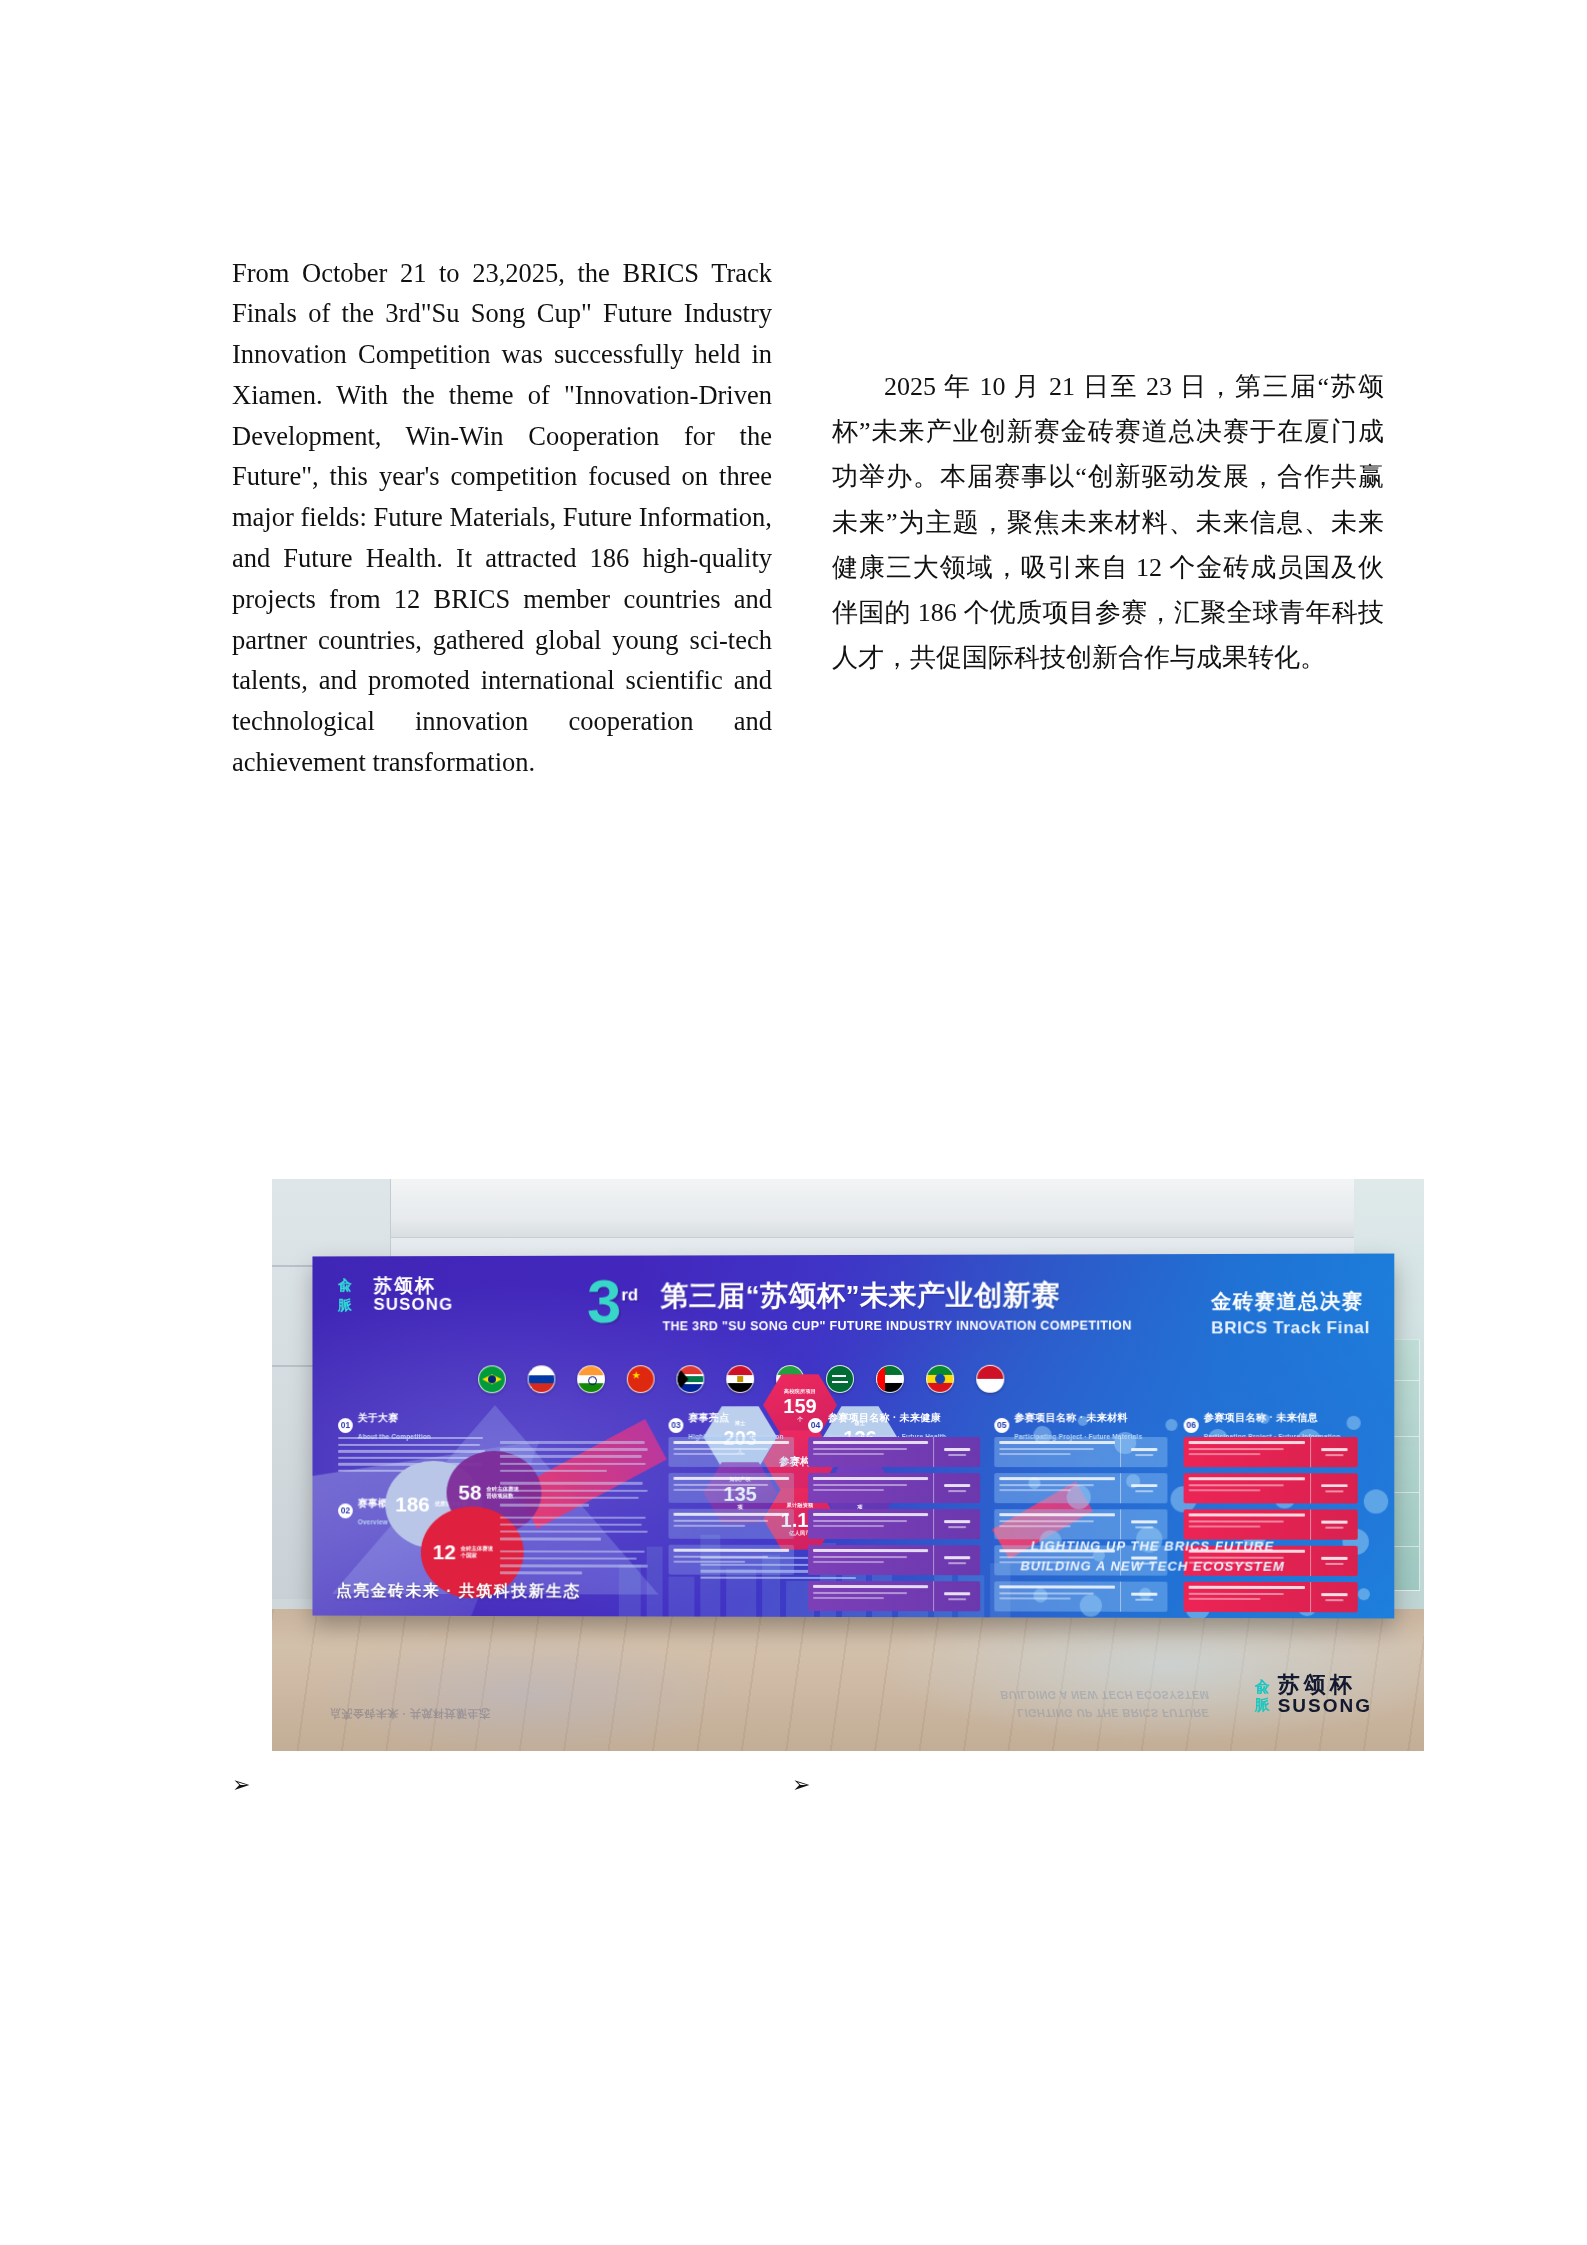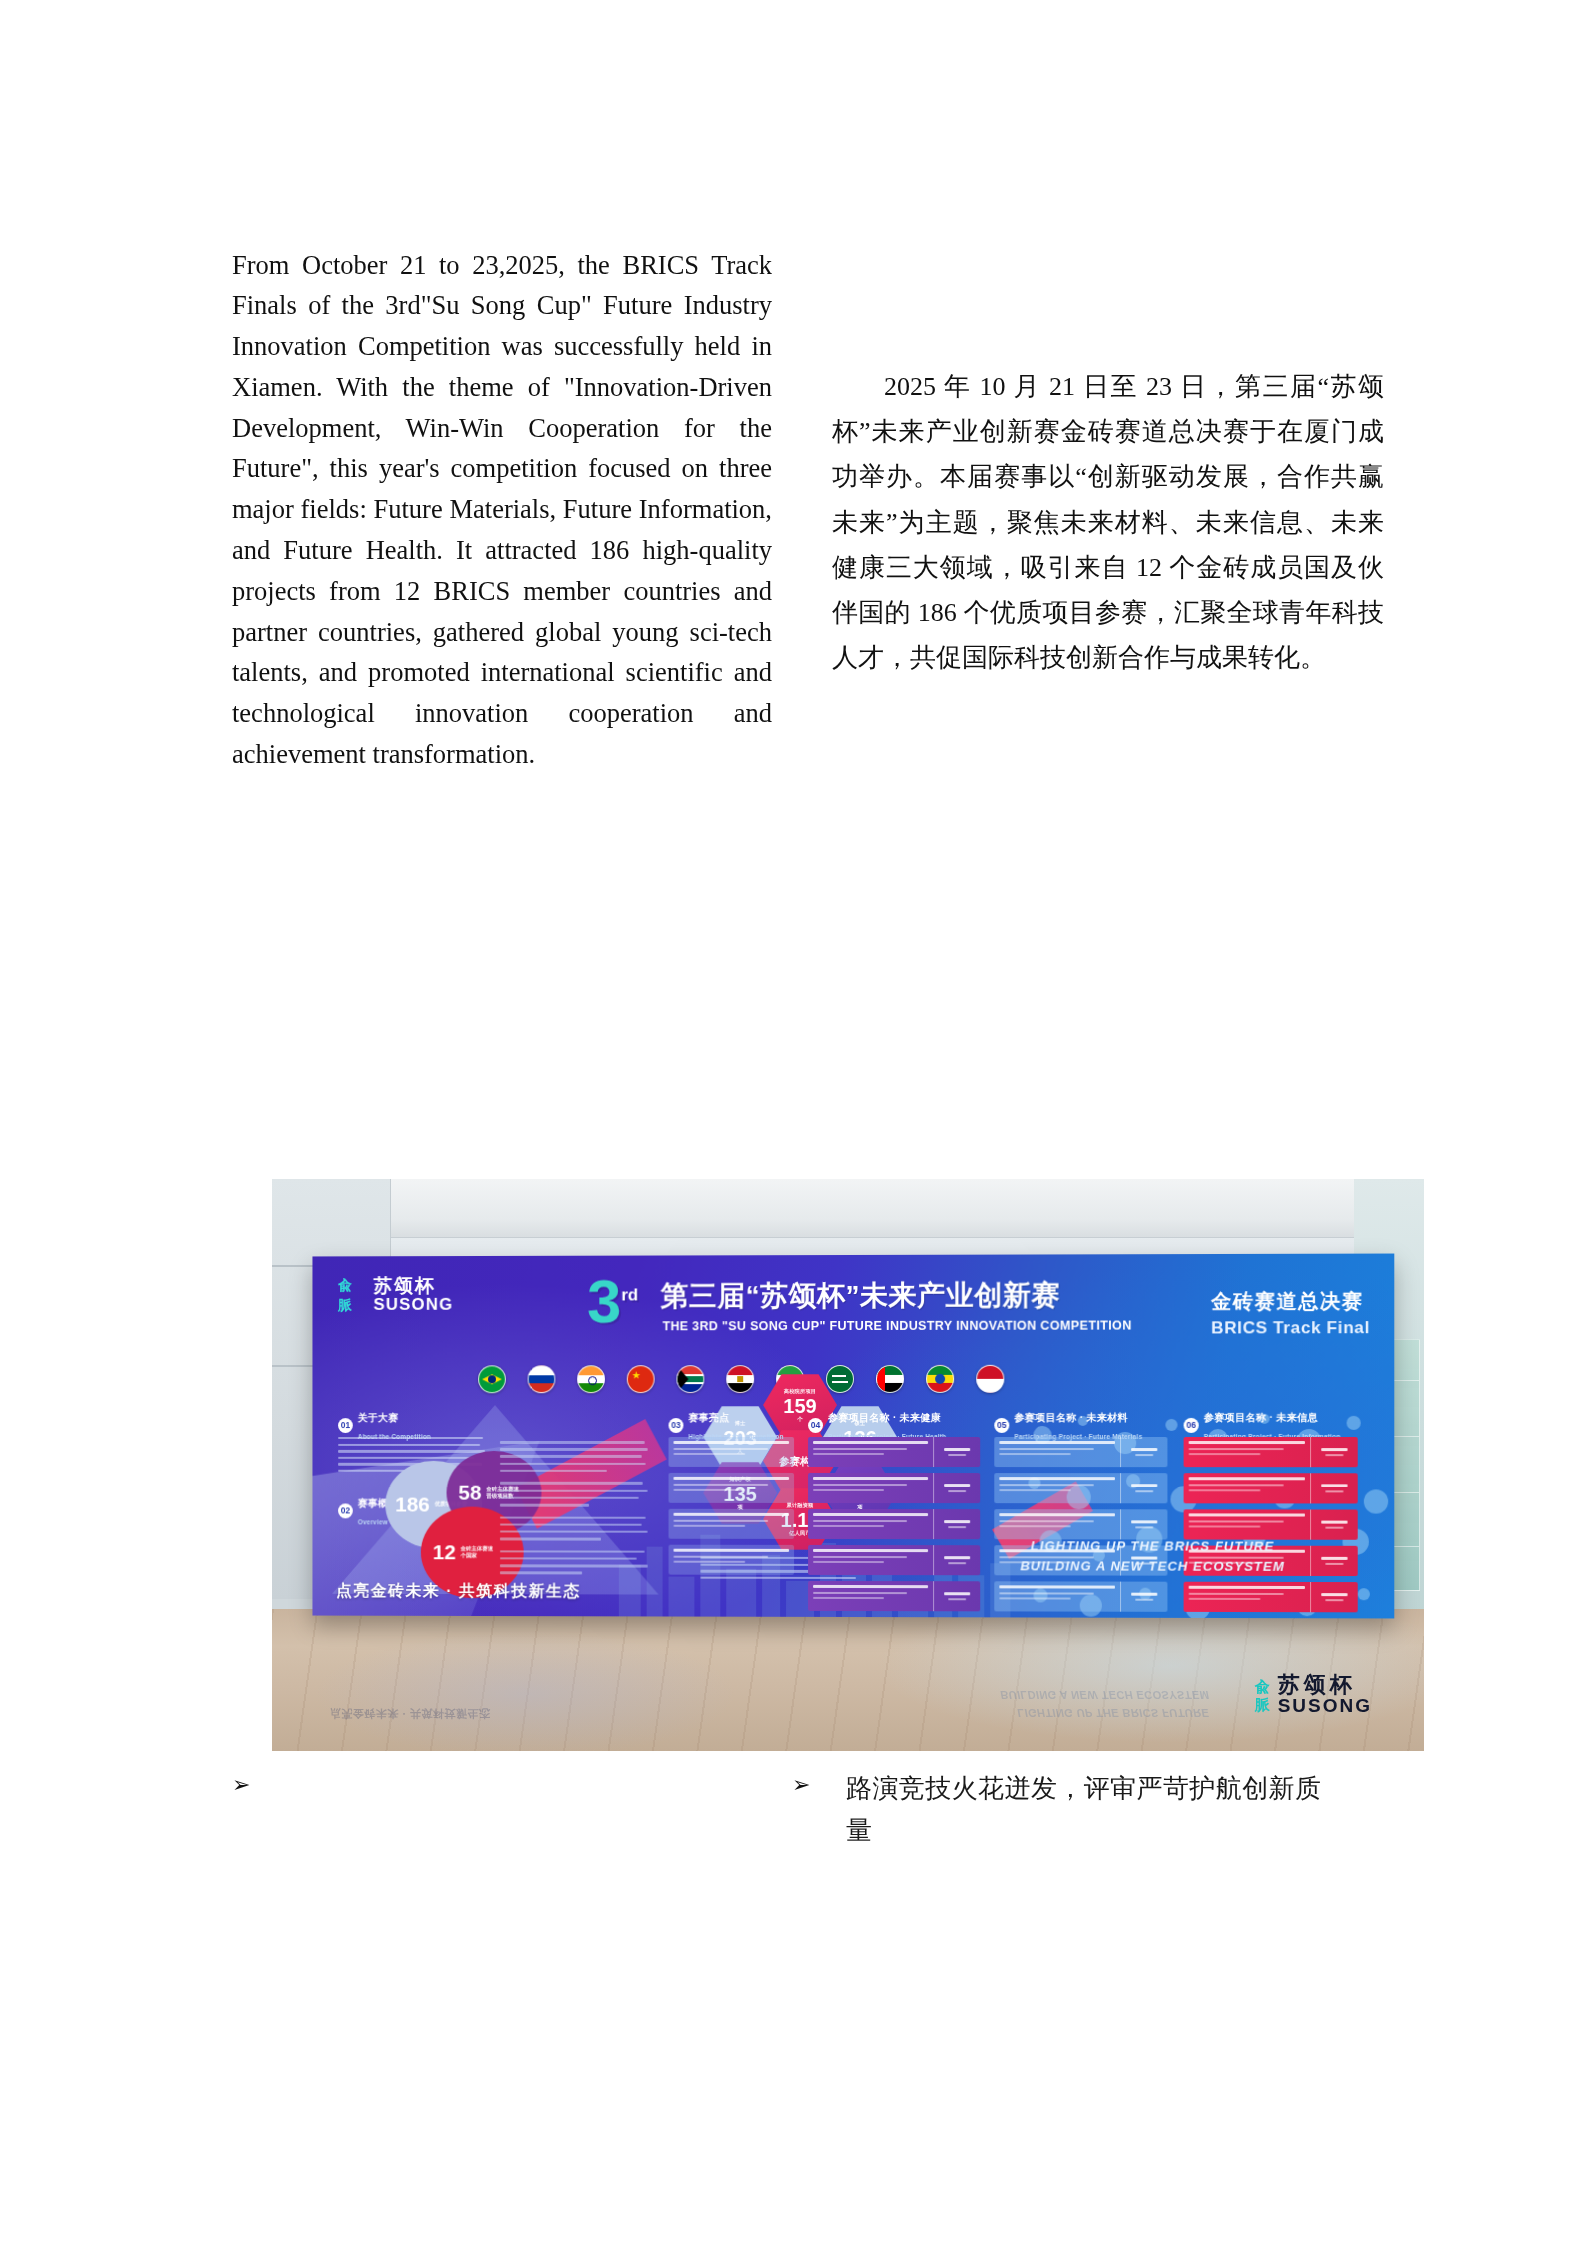--- a/index.html
+++ b/index.html
@@ -51,21 +51,21 @@
 
   
   .body-cols {
     position: relative;
     margin-top: 40px;
     height: 620px;
   }
   .col-en {
     position: absolute;
     left: 0;
-    top: 0;
+    top: 8px;
     width: 540px;
     font-size: 26.5px;
     line-height: 1.54;
     text-align: justify;
     text-justify: inter-word;
     color: #111;
   }
   .col-cn {
     position: absolute;
     left: 600px;
@@ -952,17 +952,16 @@
 
     </div>
   </figure>
 
   <div class="bullets">
     <div class="bullet b-left">
       <span class="arrow">➢</span>
     </div>
     <div class="bullet b-right">
       <span class="arrow">➢</span>
-      <span class="btext-cn">路演竞技火花迸发，评审严苛护航创新质量</span>
     </div>
   </div>
 
 </div>
 
 </body></html>

